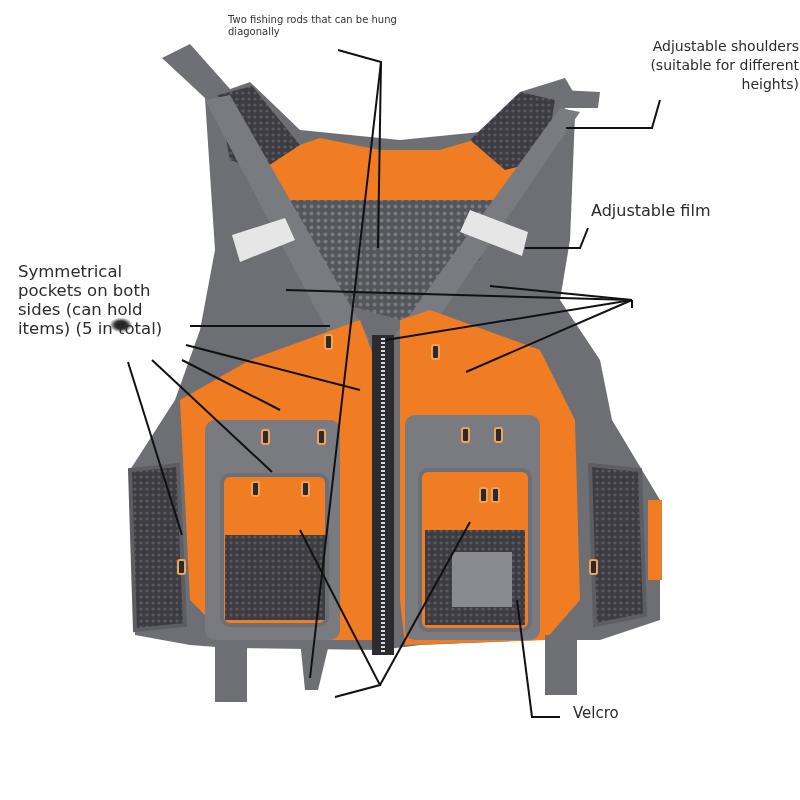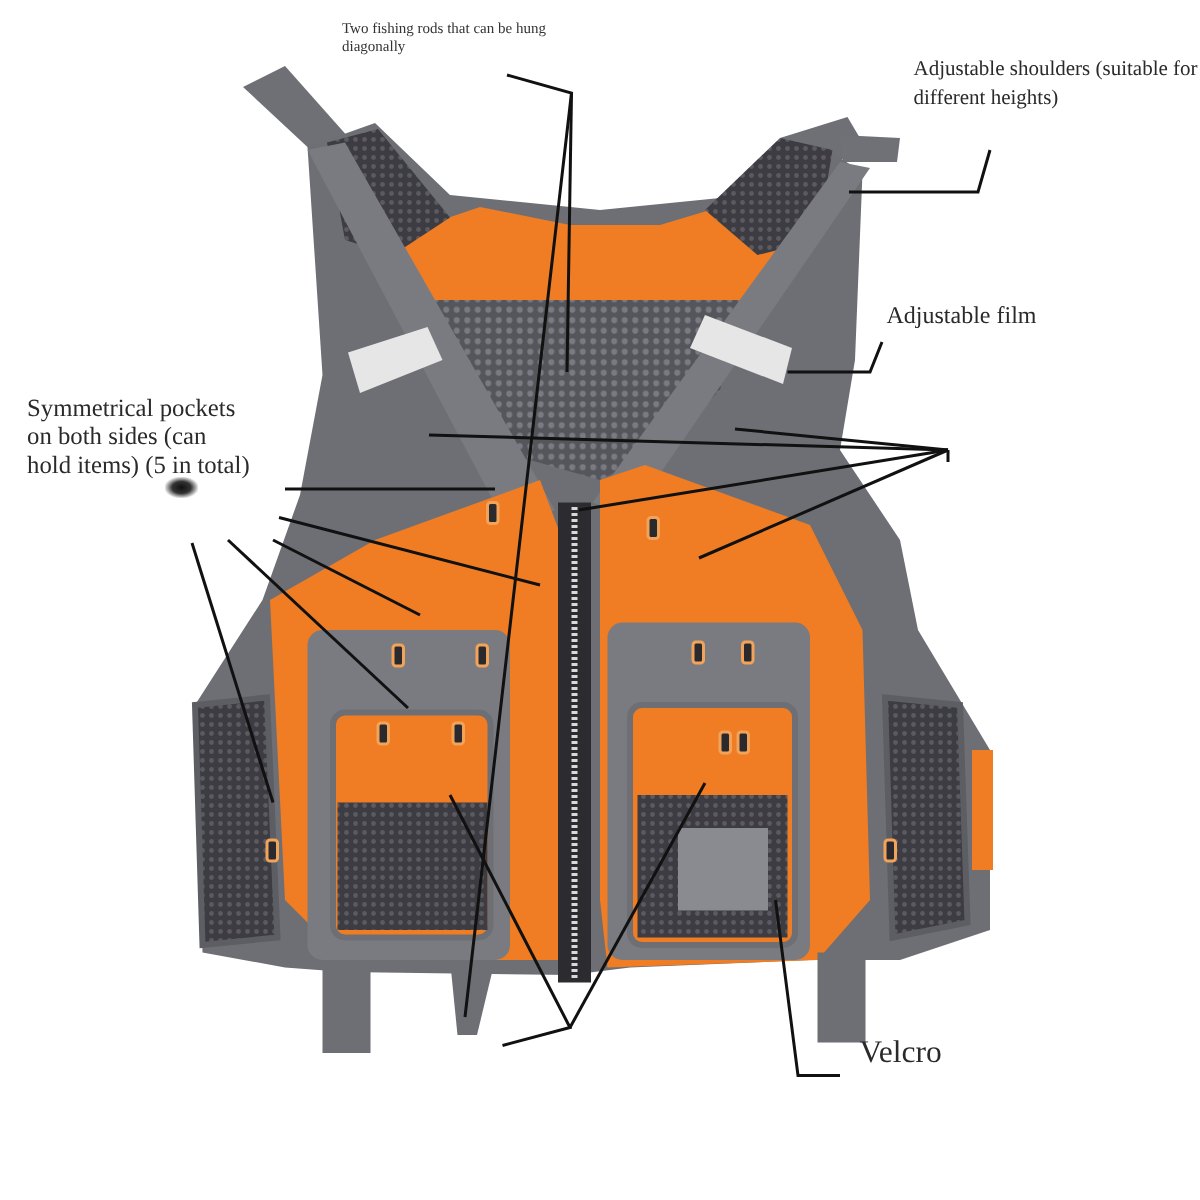--- a/index.html
+++ b/index.html
@@ -1,27 +1,27 @@
 <!DOCTYPE html>
 <html><head>
 <meta charset="utf-8">
 <style>
   html, body { margin: 0; padding: 0; background: #ffffff; }
   body { width: 800px; height: 800px; position: relative; overflow: hidden;
          font-family: "DejaVu Sans", "Liberation Sans", sans-serif; color: #222; }
   .stage { position: absolute; left: 0; top: 0; width: 800px; height: 800px; }
   svg.vest { position: absolute; left: 0; top: 0; }
-  .label { position: absolute; color: #2a2a2a; line-height: 1.2; font-family: Liberation Serif, serif; }
+  .label { position: absolute; color: #2a2a2a; line-height: 1.2; }
   .lbl-rods { left: 228px; top: 14px; width: 170px; font-size: 10px; line-height: 12px; color: #333; }
-  .lbl-shoulders { left: 609px; top: 37px; width: 190px; font-size: 14px; line-height: 19px; }
+  .lbl-shoulders { left: 609px; top: 37px; width: 190px; font-size: 14px; line-height: 19px; text-align: right; }
   .lbl-reflective { left: 591px; top: 201px; font-size: 16px; }
   .lbl-pockets { left: 18px; top: 262px; width: 150px; font-size: 16.5px; line-height: 19px; }
   .lbl-hanging { left: 609px; top: 311px; font-size: 15.5px; }
   .lbl-mesh { left: 262px; top: 715px; font-size: 16.5px; }
-  .lbl-velcro { left: 573px; top: 689px; font-size: 21px; }
+  .lbl-velcro { left: 573px; top: 704px; font-size: 15px; }
   .smudge { position: absolute; left: 110px; top: 318px; width: 22px; height: 14px;
             background: radial-gradient(ellipse at center, #111 0%, #333 40%, rgba(255,255,255,0) 75%); }
 </style>
 </head>
 <body>
 
 <div class="stage">
 
   <svg class="vest" width="800" height="800" viewBox="0 0 800 800">
     <defs>

